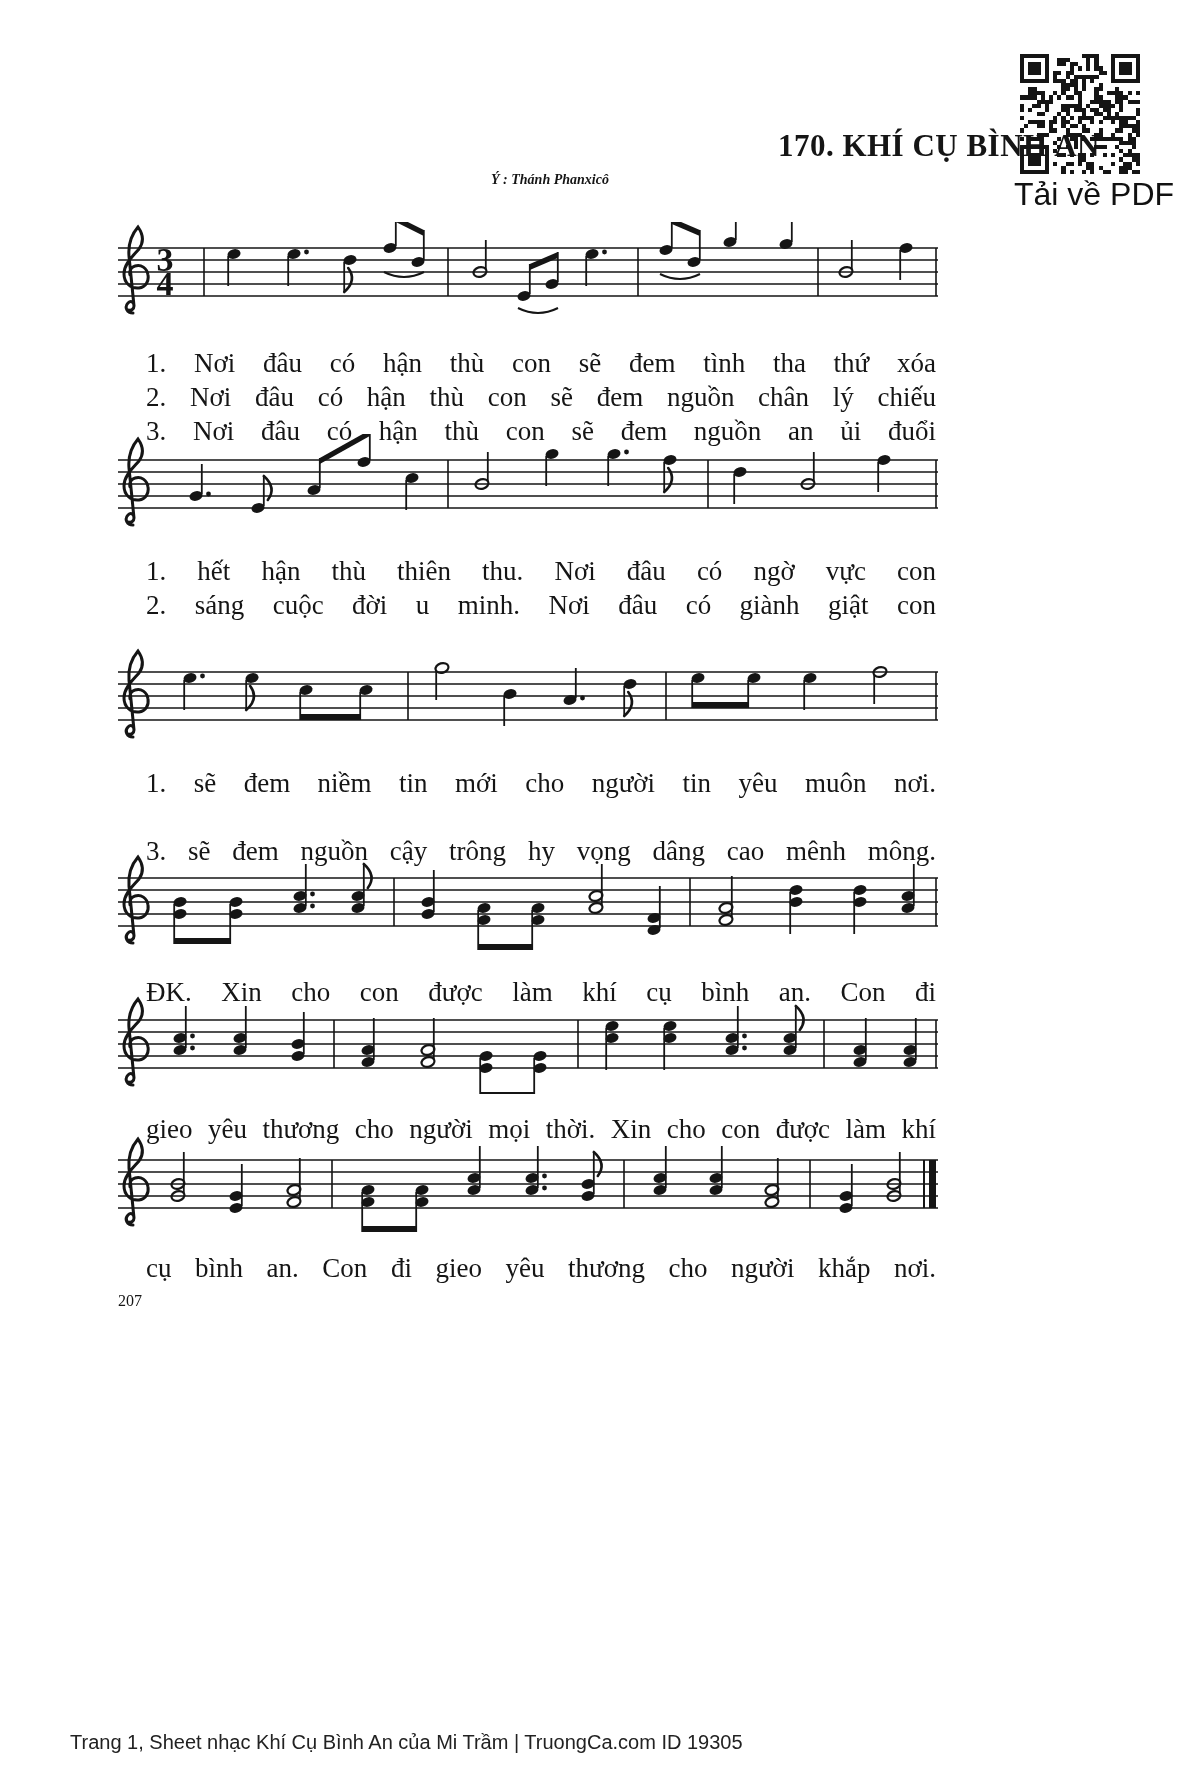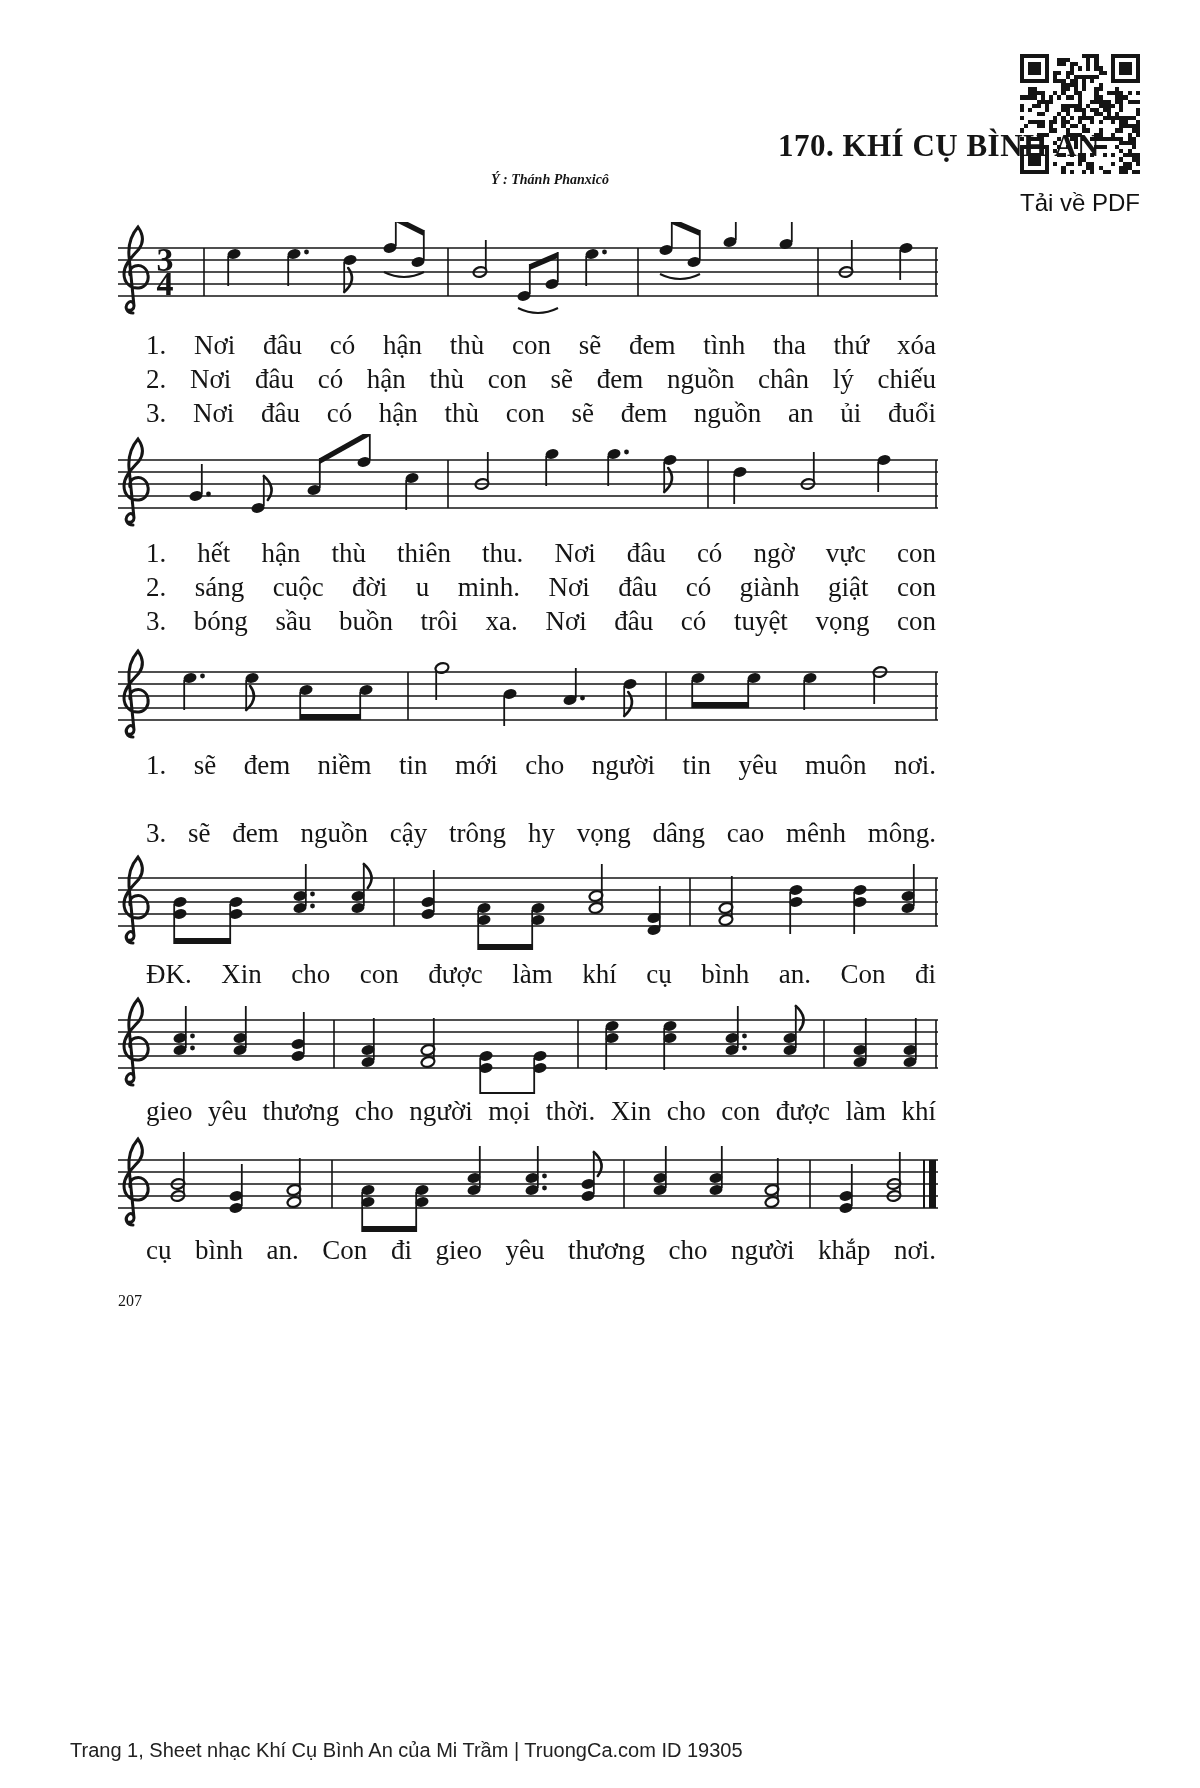--- a/index.html
+++ b/index.html
@@ -1,37 +1,37 @@
 <!DOCTYPE html>
 <html><head>
 <meta charset="utf-8">
 <style>
   html,body{margin:0;padding:0;background:#e8e8e8;}
   .page{position:relative;width:1200px;height:1788px;background:#ffffff;
         font-family:"Liberation Serif","DejaVu Serif",serif;color:#151515;overflow:hidden;}
   
   .qr{position:absolute;left:1014px;top:54px;width:132px;text-align:center;}
   .qr svg{width:120px;height:120px;display:block;margin:0 auto;}
-  .qr-caption{font-family:"Liberation Sans","DejaVu Sans",sans-serif;font-size:24px;color:#111;
-              margin-top:15px;white-space:nowrap;}
+  .qr-caption{font-family:"Liberation Sans","DejaVu Sans",sans-serif;font-size:32px;color:#111;
+              margin-top:2px;white-space:nowrap;}
   
   .title{position:absolute;left:0;top:128px;width:1100px;text-align:right;
          font-size:31px;font-weight:bold;letter-spacing:.5px;}
   .subtitle{position:absolute;left:0;top:172px;width:1100px;text-align:center;
             font-size:14px;font-style:italic;font-weight:bold;}
   
   .staff{position:absolute;left:118px;width:820px;height:100px;}
   .st1{top:222px}.st2{top:434px}.st3{top:646px}.st4{top:852px}.st5{top:994px}.st6{top:1134px}
   
   .lyric{position:absolute;left:146px;width:790px;font-size:27px;line-height:34.5px;
-         text-align:justify;text-align-last:justify;white-space:normal;}
+         text-align:justify;text-align-last:justify;white-space:normal;margin-top:18px;}
   
   .pageno{position:absolute;left:118px;top:1292px;width:820px;text-align:left;font-size:16px;}
   .footer{position:absolute;left:70px;top:1731px;font-family:"Liberation Sans","DejaVu Sans",sans-serif;
-          font-size:20px;color:#222;margin-top:8px;}
+          font-size:20px;color:#222;}
 </style>
 </head>
 <body>
 
 <div class="page">
 
   <div class="qr">
     <svg id="qr" viewBox="0 0 29 29" shape-rendering="crispEdges">
         <rect x="0" y="0" width="29" height="29" fill="#fff"></rect>
         <rect x="0" y="0" width="7" height="7" fill="#151515"></rect>
@@ -640,21 +640,20 @@
       <line x1="806" y1="26" x2="806" y2="74" stroke="#151515" stroke-width="2"></line>
       <rect x="811" y="26" width="7" height="48" fill="#151515"></rect>
     </svg>
 
   <div class="lyric" style="top:328px">1. Nơi đâu có hận thù con sẽ đem tình tha thứ xóa</div>
   <div class="lyric" style="top:362px">2. Nơi đâu có hận thù con sẽ đem nguồn chân lý chiếu</div>
   <div class="lyric" style="top:396px">3. Nơi đâu có hận thù con sẽ đem nguồn an ủi đuổi</div>
 
   <div class="lyric" style="top:536px">1. hết hận thù thiên thu. Nơi đâu có ngờ vực con</div>
   <div class="lyric" style="top:570px">2. sáng cuộc đời u minh. Nơi đâu có giành giật con</div>
-  <div class="lyric" style="top:604px">3. bóng sầu buồn trôi xa. Nơi đâu có tuyệt vọng con</div>
 
   <div class="lyric" style="top:748px">1. sẽ đem niềm tin mới cho người tin yêu muôn nơi.</div>
   <div class="lyric" style="top:816px">3. sẽ đem nguồn cậy trông hy vọng dâng cao mênh mông.</div>
 
   <div class="lyric" style="top:1094px">gieo yêu thương cho người mọi thời. Xin cho con được làm khí</div>
   <div class="lyric" style="top:957px">ĐK. Xin cho con được làm khí cụ bình an. Con đi</div>
   <div class="lyric" style="top:1233px">cụ bình an. Con đi gieo yêu thương cho người khắp nơi.</div>
 
   <div class="pageno">207</div>
   <div class="footer">Trang 1, Sheet nhạc Khí Cụ Bình An của Mi Trầm  | TruongCa.com ID 19305</div>

